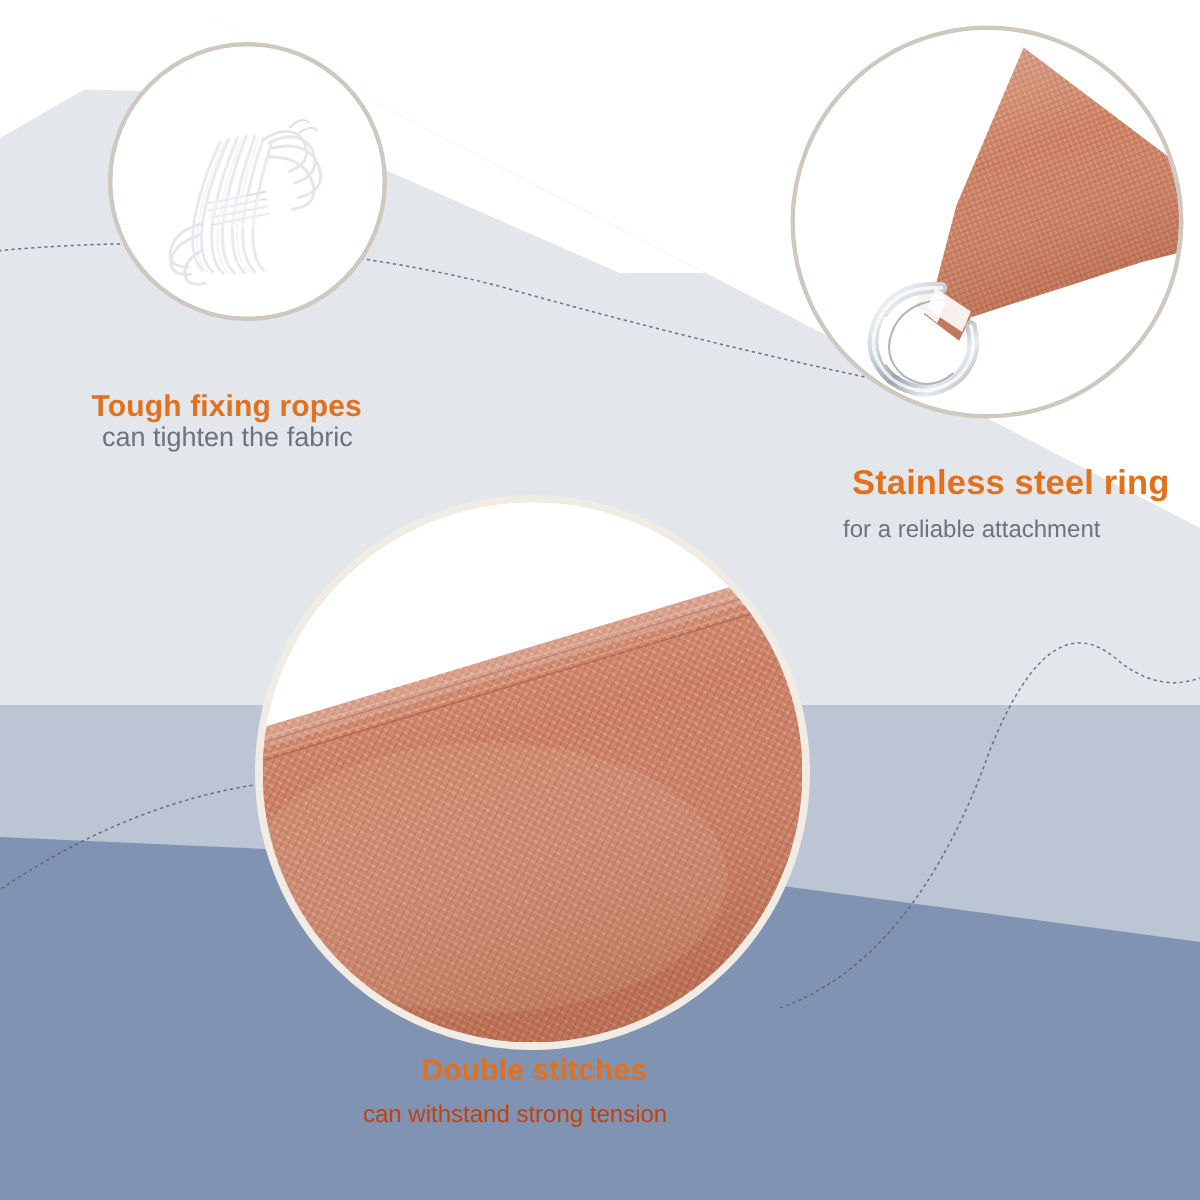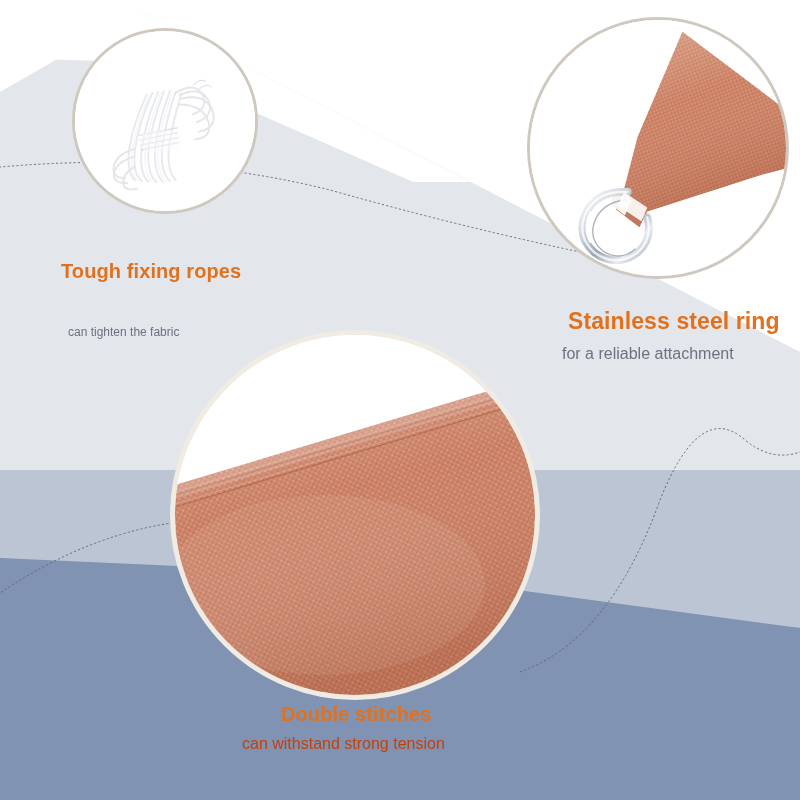--- a/index.html
+++ b/index.html
@@ -15,21 +15,21 @@
   #ring-circle{left:527px;top:17px;width:262px;height:262px;
     background:#ffffff;border:3px solid #cfc8bf;}
   
   #stitch-circle{left:170px;top:330px;width:370px;height:370px;
     background:#ffffff;border:5px solid #f0ece4;}
 
   .cap-title{position:absolute;font-weight:bold;letter-spacing:.1px;white-space:nowrap;}
   .cap-sub{position:absolute;white-space:nowrap;}
 
   #t-rope{left:61px;top:260px;font-size:20px;color:#e2711d;}
-  #s-rope{left:68px;top:281px;font-size:12px;color:#6b7280;margin-top:44px;}
+  #s-rope{left:68px;top:281px;font-size:18px;color:#6b7280;}
   #t-ring{left:568px;top:308px;font-size:23px;color:#e2711d;}
   #s-ring{left:562px;top:345px;font-size:16px;color:#6b7280;}
   #t-stitch{left:281px;top:703px;font-size:20px;color:#e2711d;}
   #s-stitch{left:242px;top:735px;font-size:16px;color:#c2410c;}
 </style>
 </head>
 <body>
 
 <div id="stage">
 

